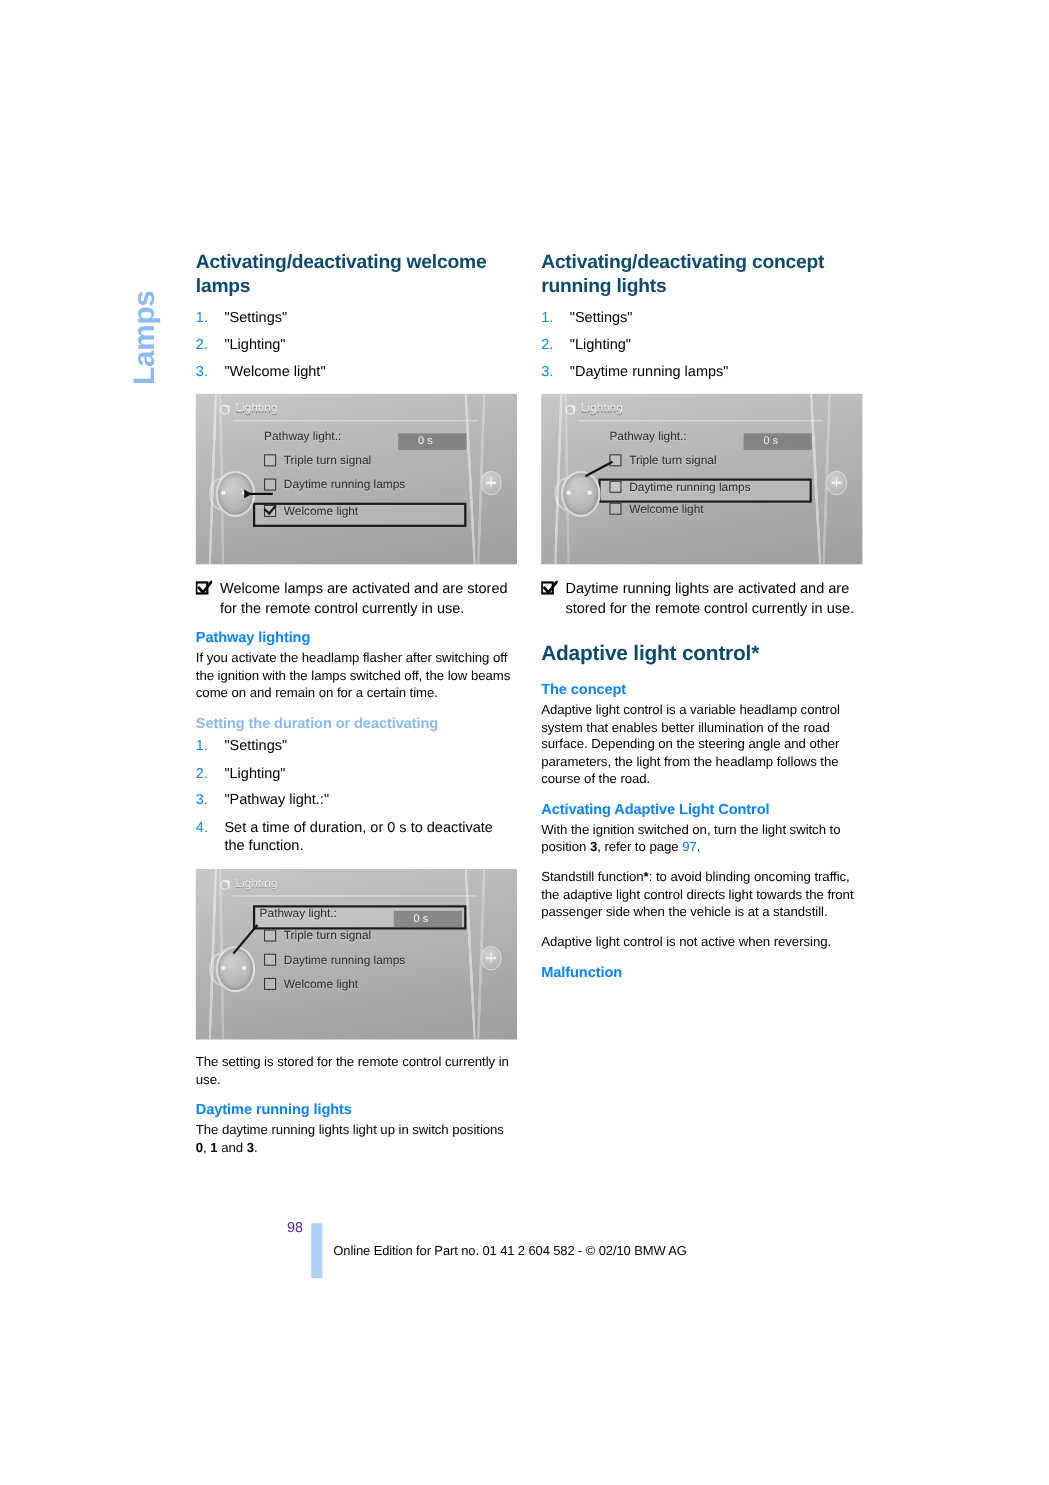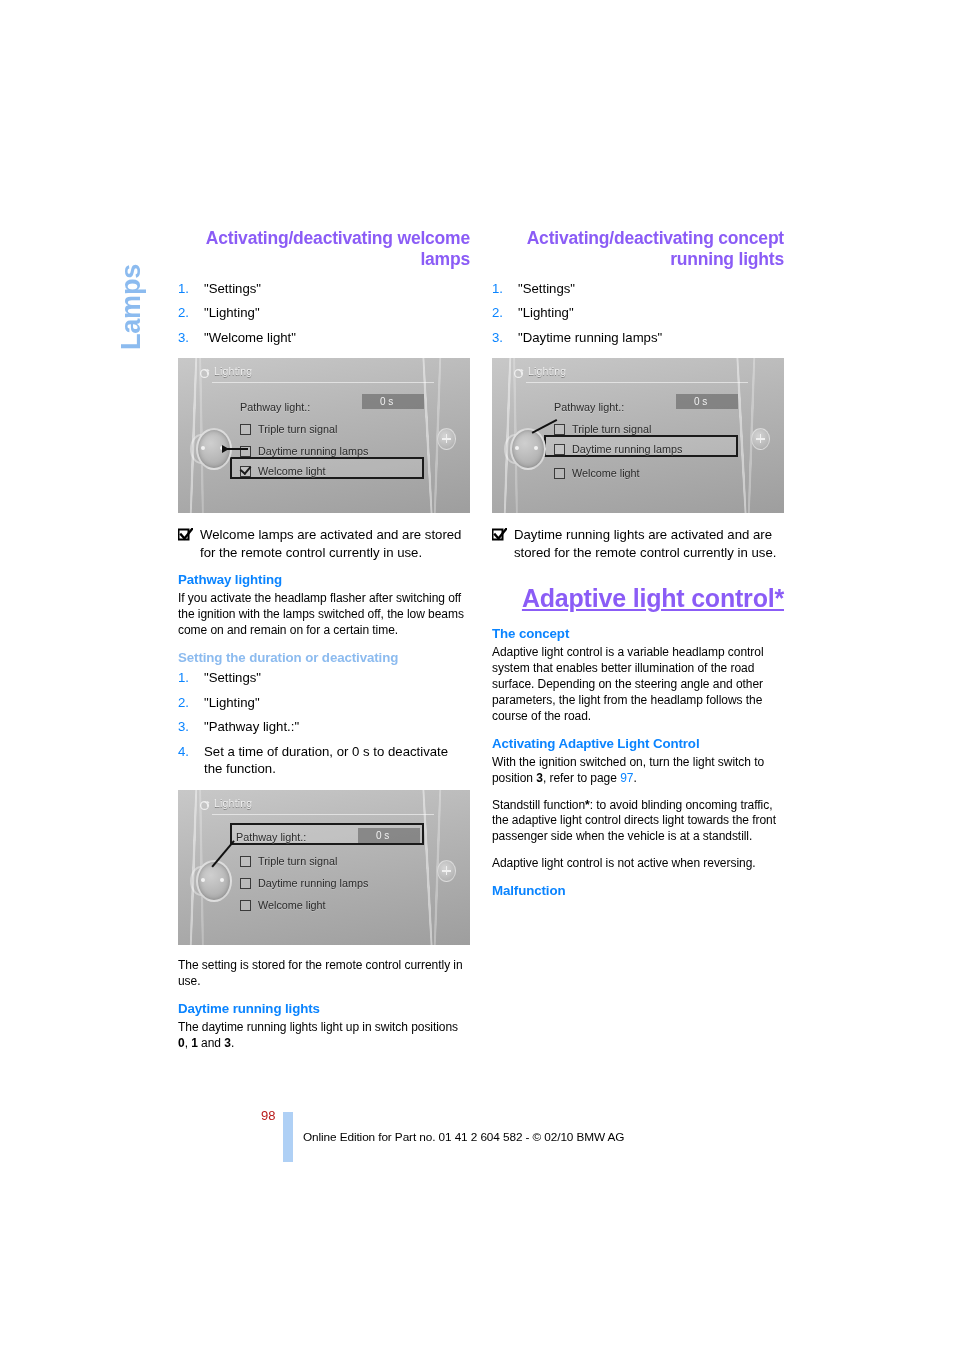--- a/index.html
+++ b/index.html
@@ -50,25 +50,24 @@
     top: 228px;
     width: 292px;
   }
   .col-left  { left: 178px; }
   .col-right { left: 492px; }
 
   
   .h1 {
     font-size: 17.5px;
     font-weight: bold;
-    color: #8b5cf6;
+    color: #0c4a6e;
     line-height: 1.22;
     margin: 0 0 9px 0;
     letter-spacing: -0.2px;
-    text-align: right;
   }
   .h2 {
     font-size: 13.3px;
     font-weight: bold;
     color: #0A84FF;
     line-height: 1.2;
     margin: 0 0 3px 0;
     letter-spacing: -0.1px;
   }
   .h2.light {
@@ -174,21 +173,21 @@
   .menu {
     position: absolute;
     left: 58px;
     top: 33px;
     width: 190px;
   }
   .menu-row {
     position: relative;
     height: 22px;
     display: flex;
-    align-items: flex-end;
+    align-items: flex-start;
     font-size: 10.8px;
     color: #2b2b2b;
     text-shadow: 0 1px 0 rgba(255,255,255,0.25);
     padding-left: 4px;
     box-sizing: border-box;
   }
   .menu-row.selected {
     border: 2px solid #1a1a1a;
     background: rgba(255,255,255,0.14);
     width: 194px;
@@ -289,21 +288,21 @@
     width: 0; height: 0;
     border-top: 4px solid transparent;
     border-bottom: 4px solid transparent;
     border-left: 7px solid #111;
   }
   .folio {
     position: absolute;
     left: 261px;
     top: 1108px;
     font-size: 13px;
-    color: #b91c1c;
+    color: #4c1d95;
   }
   .folio-bar {
     position: absolute;
     left: 283px;
     top: 1112px;
     width: 10px;
     height: 50px;
     background: #AFD0F5;
   }
   .footer-text {
@@ -514,21 +513,21 @@
     <div class="note">
       <span class="cbx-glyph">
         <svg viewBox="0 0 15 13" width="15" height="13">
           <rect x="0.5" y="1.5" width="10" height="10" fill="none" stroke="#000" stroke-width="2"></rect>
           <path d="M3 6.5 L6.5 10.5 L14.5 0.5" fill="none" stroke="#000" stroke-width="2.4" stroke-linecap="square"></path>
         </svg>
       </span>
       <span>Daytime running lights are activated and are stored for the remote control currently in use.</span>
     </div>
 
-    <h1 class="h1" style="font-size:25px; margin-top:22px; margin-bottom:12px;text-decoration:underline;">Adaptive light control*</h1>
+    <h1 class="h1" style="font-size:19px; margin-top:22px; margin-bottom:12px;">Adaptive light control*</h1>
 
     <h2 class="h2">The concept</h2>
     <p>Adaptive light control is a variable headlamp control system that enables better illumination of the road surface. Depending on the steering angle and other parameters, the light from the headlamp follows the course of the road.</p>
 
     <h2 class="h2">Activating Adaptive Light Control</h2>
 
     <p><span>With the ignition switched on, turn the light switch to position </span><span class="b">3</span><span>, refer to page </span><span class="pageref">97</span><span>.</span></p>
 
     <p><span>Standstill function</span><span class="b">*</span><span>: to avoid blinding oncoming traffic, the adaptive light control directs light towards the front passenger side when the vehicle is at a standstill.</span></p>
 

